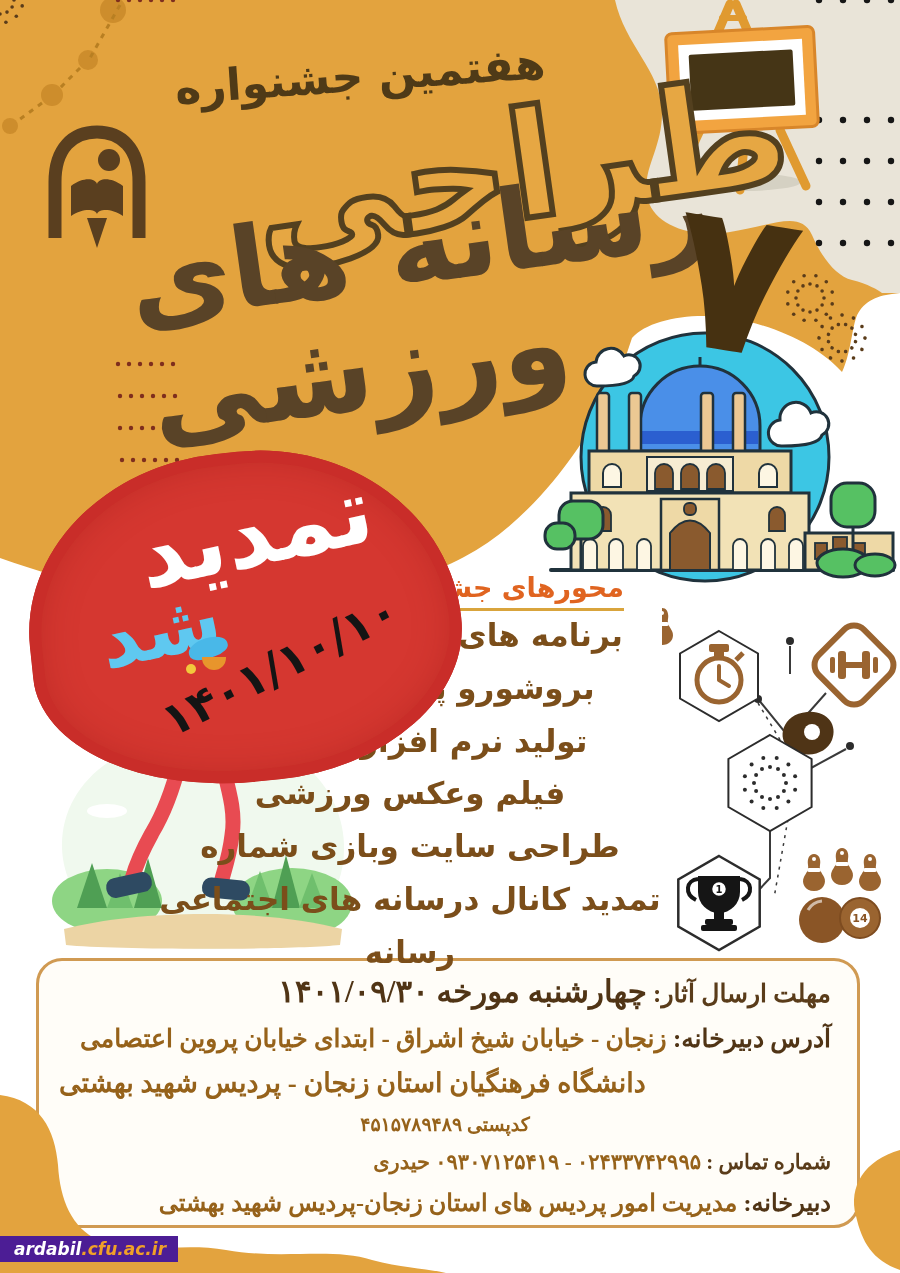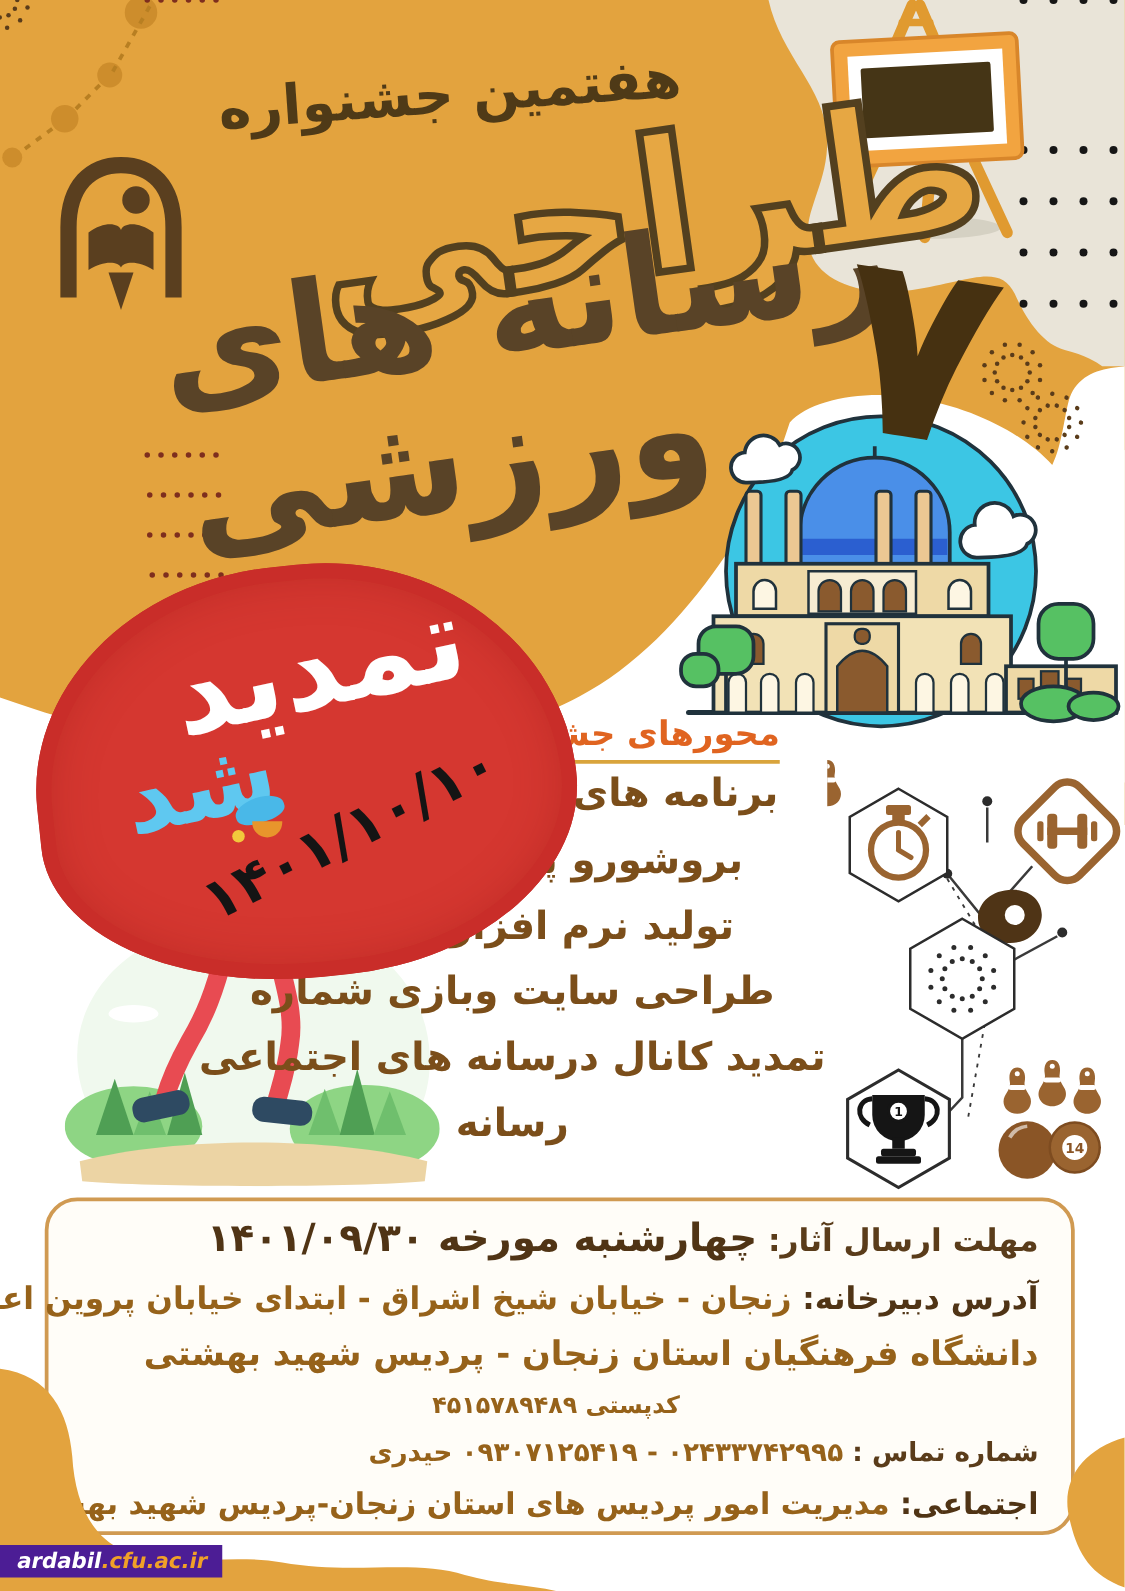--- a/index.html
+++ b/index.html
@@ -38,26 +38,26 @@
   .stamp-date{left:130px;top:638px;width:300px;text-align:center;font-size:46px;font-weight:800;
               color:#141414;letter-spacing:1px;transform:rotate(-27deg);z-index:41;}
   .deco-cap{left:188px;top:638px;width:40px;height:20px;background:#49b8e8;border-radius:50% 50% 40% 40%;
             transform:rotate(-18deg);z-index:41;}
   .deco-ball{left:202px;top:657px;width:24px;height:13px;background:#e8952c;border-radius:0 0 12px 12px;z-index:41;}
   .deco-dot{left:186px;top:664px;width:10px;height:10px;background:#f2c83c;border-radius:50%;z-index:41;}
   
   .contact-box{left:36px;top:958px;width:824px;height:270px;background:#fffdf8;border:3px solid #d09a52;
                border-radius:26px;box-sizing:border-box;padding:12px 26px 8px 20px;z-index:10;
                display:flex;flex-direction:column;justify-content:space-between;}
-  .c-line{white-space:nowrap;}
+  .c-line{white-space:nowrap;font-family:Liberation Serif, serif;}
   .l1{text-align:right;font-size:25px;font-weight:700;color:#5a3c1a;}
   .l1 .value{font-size:31px;font-weight:800;color:#503415;}
   .l2{text-align:right;font-size:25px;font-weight:800;color:#503415;}
   .l2 .value{color:#96621a;}
-  .l3{text-align:right;font-size:27px;font-weight:800;color:#96621a;}
+  .l3{text-align:left;font-size:27px;font-weight:800;color:#96621a;}
   .l4{text-align:center;font-size:19px;font-weight:800;color:#96621a;}
   .l5{text-align:right;font-size:21px;font-weight:700;color:#5a3c1a;}
   .l5 .value{font-weight:800;color:#96621a;}
   .l6{text-align:right;font-size:24px;font-weight:800;color:#503415;}
   .l6 .value{color:#96621a;}
   
   .watermark{left:0;top:1236px;height:26px;background:#4c1d95;color:#ffffff;z-index:60;
              display:flex;align-items:center;padding:0 12px 0 14px;direction:ltr;
              font-style:italic;font-weight:700;font-size:17px;}
   .watermark .suffix{color:#f0a028;}
@@ -277,20 +277,21 @@
   <div class="abs t-line3" style="z-index:10;">ورزشی</div>
   <div class="abs big7" style="z-index:10;">۷</div>
 
   <div class="abs topics-heading">
     <span>محورهای جشنواره:</span>
   </div>
   <div class="abs topics-list">
     <div>برنامه های کاربردی ورزشی</div>
     <div>بروشورو پوستر ورزشی</div>
     <div>تولید نرم افزار ورزشی</div>
+    <div>فیلم وعکس ورزشی</div>
     <div>طراحی سایت وبازی شماره</div>
     <div>تمدید کانال درسانه های اجتماعی</div>
     <div>رسانه</div>
   </div>
 
   <svg class="abs" style="left:662px;top:608px;z-index:8;" width="240" height="350" viewBox="0 0 240 350">
 
     <g stroke="#3a3a3a" stroke-width="2" fill="none">
       <polyline points="96,91 126,128 164,85"></polyline>
       <line x1="128" y1="66" x2="128" y2="38"></line>
@@ -409,21 +410,21 @@
     <div class="c-line l3">دانشگاه فرهنگیان استان زنجان - پردیس شهید بهشتی</div>
     <div class="c-line l4">
       <span>کدپستی</span>
       <span>۴۵۱۵۷۸۹۴۸۹</span>
     </div>
     <div class="c-line l5">
       <span>شماره تماس :</span>
       <span class="value">۰۲۴۳۳۷۴۲۹۹۵ - ۰۹۳۰۷۱۲۵۴۱۹ حیدری</span>
     </div>
     <div class="c-line l6">
-      <span>اجتماعی:</span>
+      <span>دبیرخانه:</span>
       <span class="value">مدیریت امور پردیس های استان زنجان-پردیس شهید بهشتی</span>
     </div>
   </div>
 
   <div class="abs watermark">
     <span>ardabil</span>
       <span class="suffix">.cfu.ac.ir</span>
   </div>
 
 </div>

